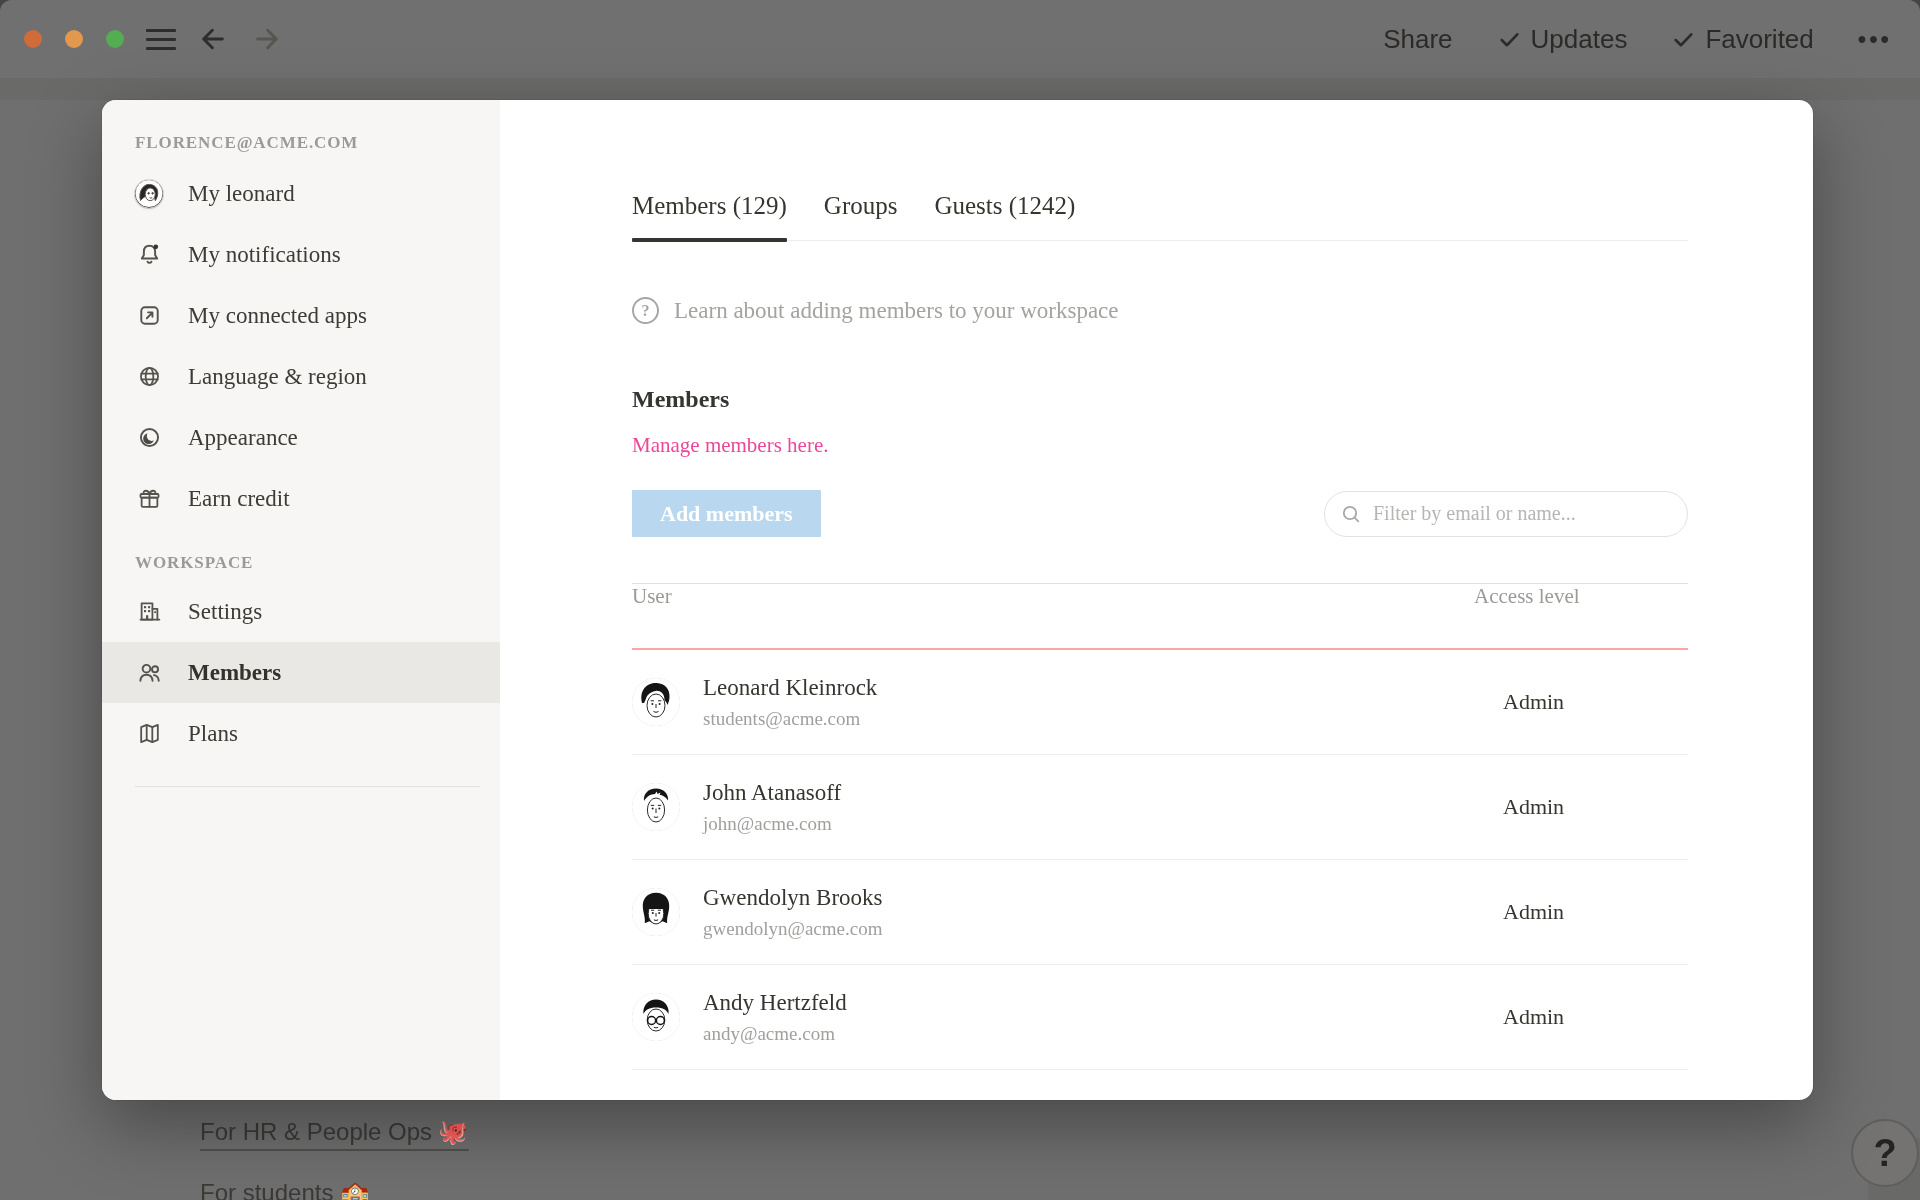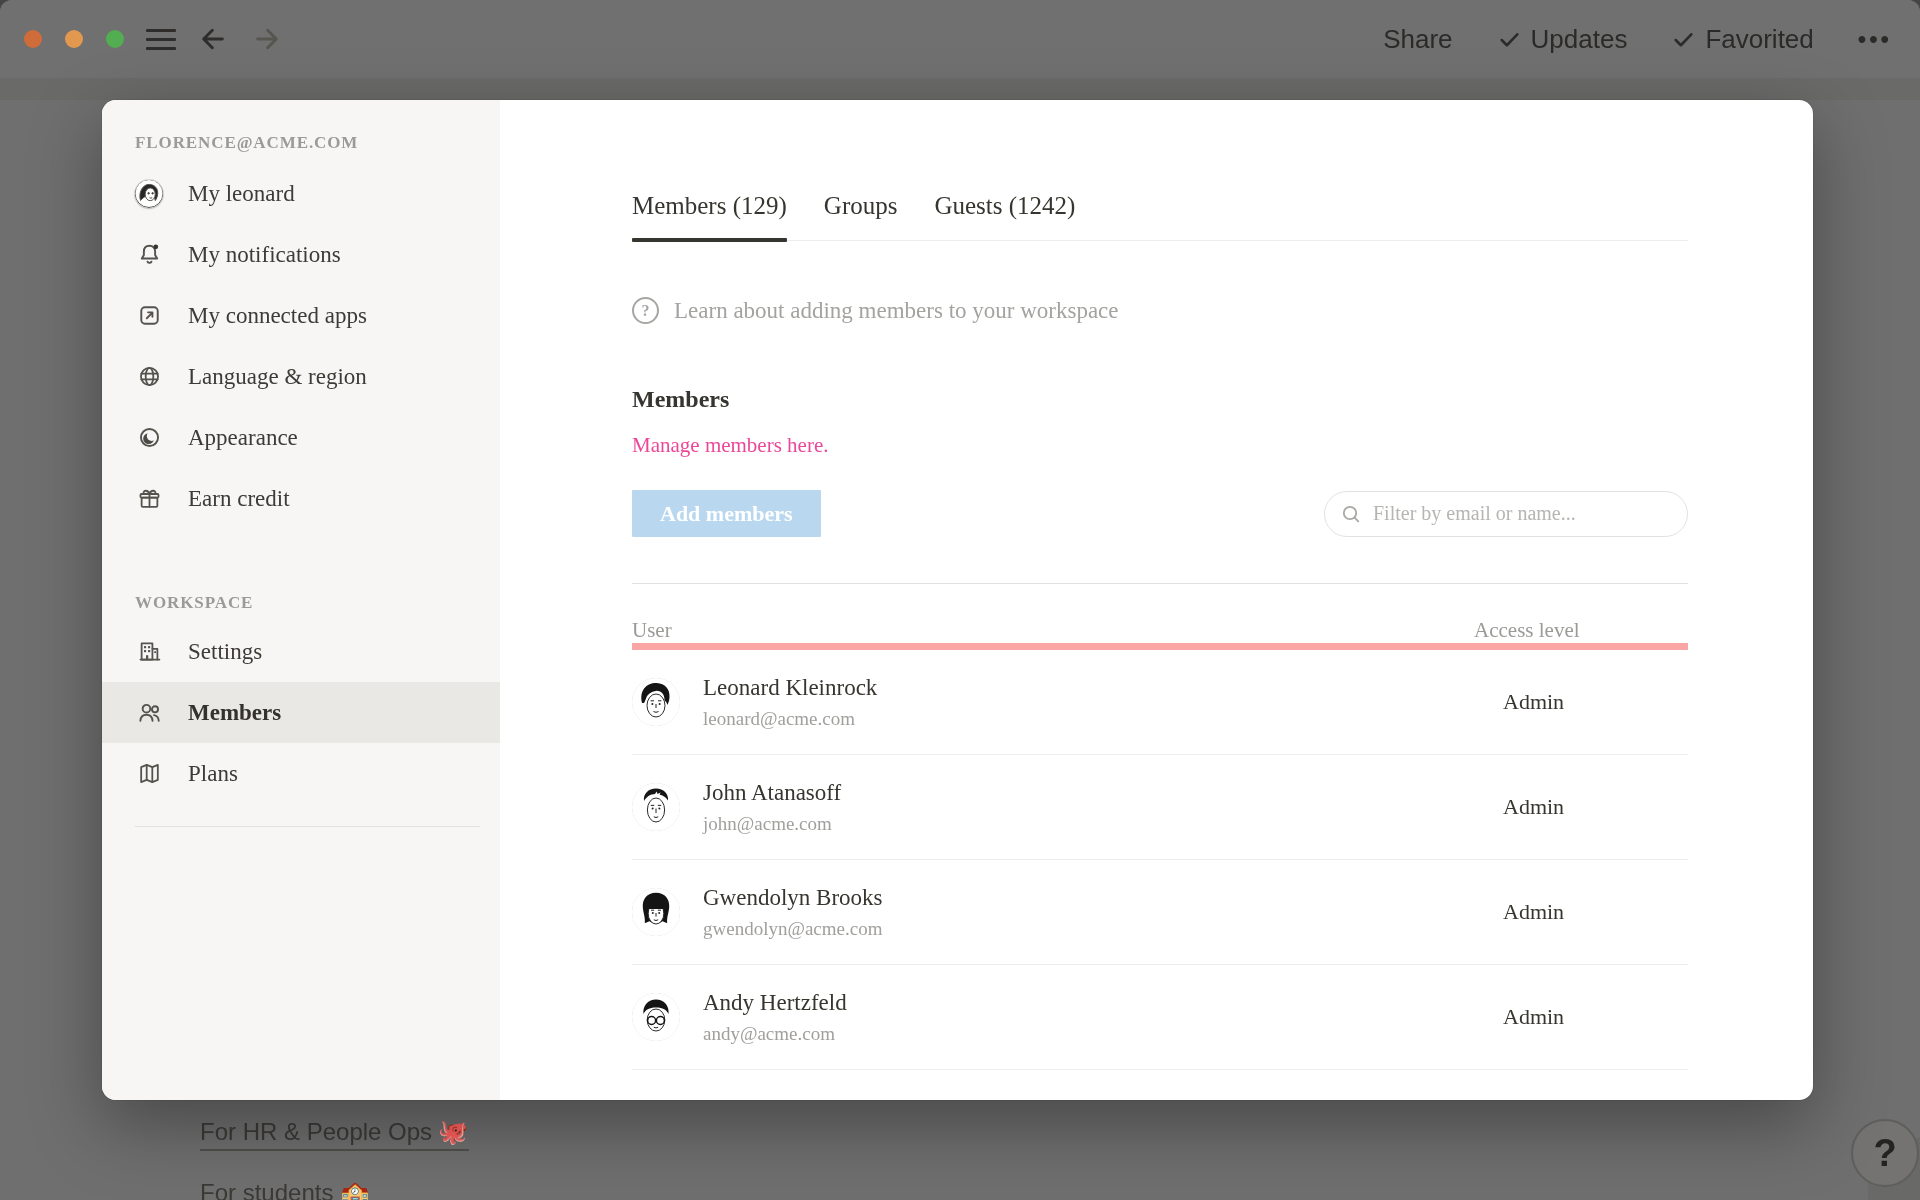--- a/index.html
+++ b/index.html
@@ -37,21 +37,21 @@
 
   
   .modal { position:absolute; left:102px; top:100px; width:1711px; height:1000px; background:#fff;
     border-radius:14px; box-shadow:0 0 0 1px rgba(0,0,0,.06), 0 25px 70px rgba(0,0,0,.35);
     display:flex; overflow:hidden;font-family:Liberation Serif, serif; }
 
   
   .sidebar { width:398px; flex:0 0 398px; background:#f7f6f4; padding-top:33px; }
   .sb-heading { margin:0 0 10px 33px; font-size:17px; font-weight:700; letter-spacing:.9px;
     color:#9b9a97; line-height:20px; }
-  .sb-section { margin:64px 0 8px 33px; font-size:17px; font-weight:700; letter-spacing:.9px;
+  .sb-section { margin:24px 0 8px 33px; font-size:17px; font-weight:700; letter-spacing:.9px;
     color:#9b9a97; line-height:20px; }
   .sb-item { height:61px; display:flex; align-items:center; padding-left:33px; gap:25px;
     font-size:23px; color:#3d3b36; cursor:pointer; }
   .sb-item .ic { width:28px; height:28px; display:flex; align-items:center; justify-content:center; flex:0 0 28px; }
   .sb-item.selected { background:#e9e8e5; font-weight:700; color:#34322d; }
   .sb-item svg { stroke:#55534d; }
   .mini-avatar { width:29px; height:29px; border-radius:50%; overflow:hidden;
     box-shadow:0 0 0 1px rgba(0,0,0,.12), 0 1px 2px rgba(0,0,0,.15); background:#fff; }
   .sb-divider { margin:22px 20px 0 33px; border-top:1px solid #e3e2df; }
 
@@ -73,22 +73,22 @@
   .controls { margin-top:32px; display:flex; align-items:center; justify-content:space-between; }
   .add-btn { height:47px; padding:0 28px; background:#b9d8f0; color:#fff; font-size:22px; font-weight:700;
     border:none; border-radius:1px; cursor:pointer; font-family:inherit; }
   .filter { position:relative; width:364px; }
   .filter input { width:100%; height:46px; border-radius:23px; border:1px solid #e3e2e0; background:#fff;
     padding:0 18px 0 48px; font-size:20px; color:#37352f; font-family:inherit; outline:none; }
   .filter input::placeholder { color:#b6b5b2; }
   .filter .search-ic { position:absolute; left:15px; top:11px; }
 
   .table { margin-top:46px; }
-  .thead { display:flex; align-items:flex-end; height:67px; border-top:1px solid #e1e0de;
-    border-bottom:7px solid #fca5a5; color:#9b9a97; font-size:21px; }
+  .thead { display:flex; align-items:flex-start; height:67px; border-top:1px solid #e1e0de;
+    border-bottom:2px solid #fca5a5; color:#9b9a97; font-size:21px; }
   .col-user { flex:1; }
   .col-access { flex:0 0 214px; }
   .trow { display:flex; align-items:center; height:105px; border-bottom:1px solid #ededeb; }
   .avatar { width:48px; height:48px; border-radius:50%; overflow:hidden; background:#fff;
     box-shadow:inset 0 0 0 1px rgba(0,0,0,.14); flex:0 0 48px; }
   .uinfo { margin-left:23px; flex:1; }
   .uname { font-size:23px; color:#37352f; }
   .uemail { font-size:19px; color:#a09f9c; margin-top:7px; }
   .access { flex:0 0 214px; padding-left:29px; font-size:22px; color:#37352f; cursor:pointer; }
 </style>
@@ -308,21 +308,21 @@
                 <circle cx="24" cy="24" r="24" fill="#fff"></circle>
                 <path d="M10 25C7 11.5 15.5 4.6 24.8 5.1c8.2.4 13.2 6.1 12.7 14.2-.2 3.6-1.2 6.1-2.1 7.7-.6-2.1-1.4-3.5-2.9-4.5.3-7.2-4.6-10-8.5-9.6-4.7.5-8.2 3.1-9.8 7-.9 2-1.1 3.3-2.2 5.1z" fill="#151515"></path>
                 <ellipse cx="24" cy="27.5" rx="9" ry="11.5" fill="#fff" stroke="#2b2b2b"></ellipse>
                 <circle cx="20.4" cy="26" r="1" fill="#222"></circle>
                 <circle cx="27.6" cy="26" r="1" fill="#222"></circle>
                 <path d="M18.6 22.8h3.4M26 22.8h3.4M24 26v4M21.5 33.5q2.5 1.7 5 0" stroke="#222" fill="none"></path>
               </svg>
           </div>
           <div class="uinfo">
             <div class="uname">Leonard Kleinrock</div>
-            <div class="uemail">leonard@acme.com</div>
+            <div class="uemail">students@acme.com</div>
           </div>
           <div class="access">Admin</div>
         </div>
 
         <div class="trow">
           <div class="avatar">
             <svg width="48" height="48" viewBox="0 0 48 48">
                 <circle cx="24" cy="24" r="24" fill="#fff"></circle>
                 <path d="M12 18c-1-7 4.2-12.5 12-12.5 7.6 0 12.8 5 12 12-2.5-3.8-5.2-5.3-8.4-5.8l1-2.2-3 1.6-1-2.6-1.6 2.6c-4.6.1-8 2.3-11 6.9z" fill="#161616"></path>
                 <ellipse cx="24" cy="27" rx="8.6" ry="12" fill="#fff" stroke="#2b2b2b"></ellipse>

